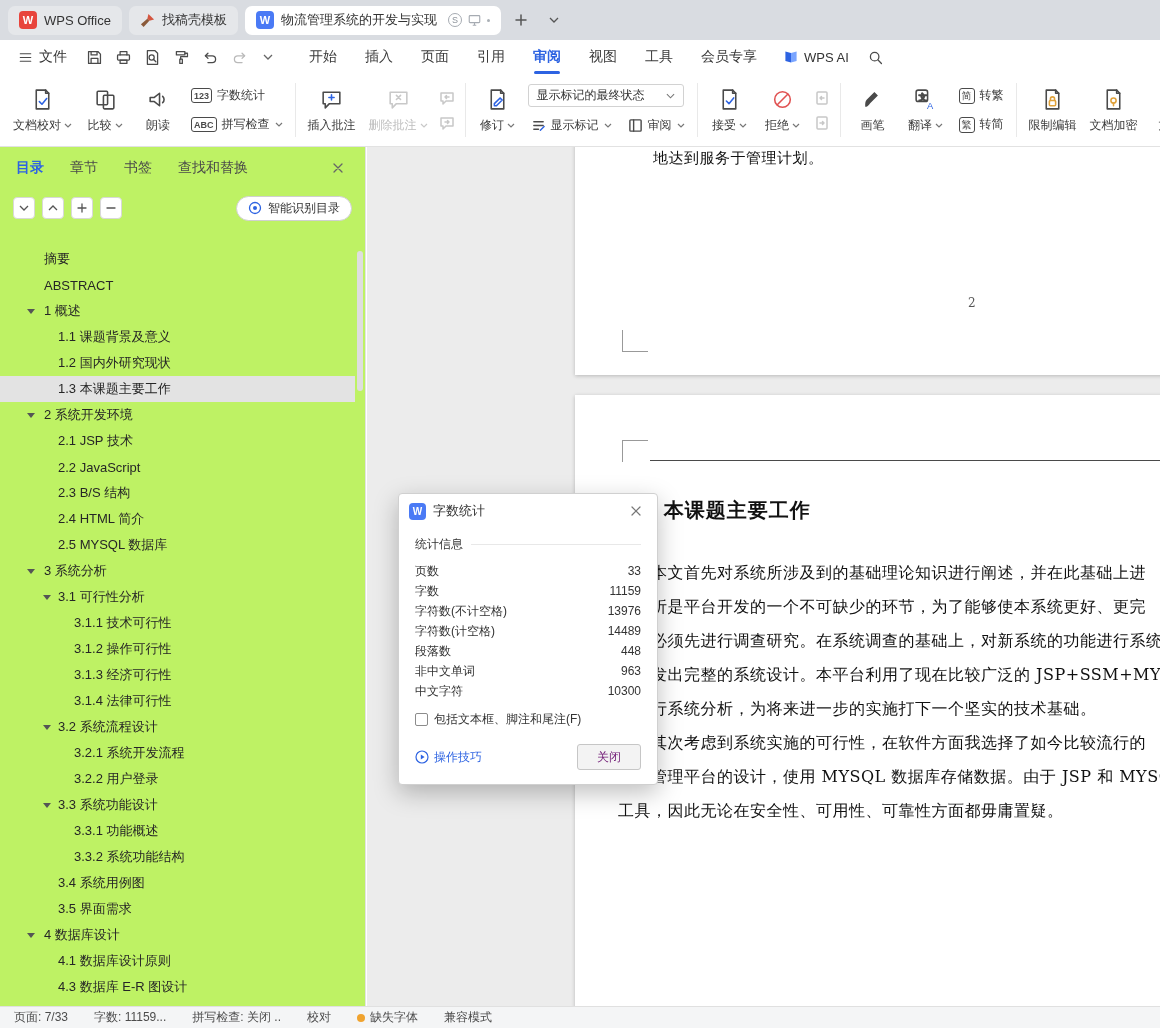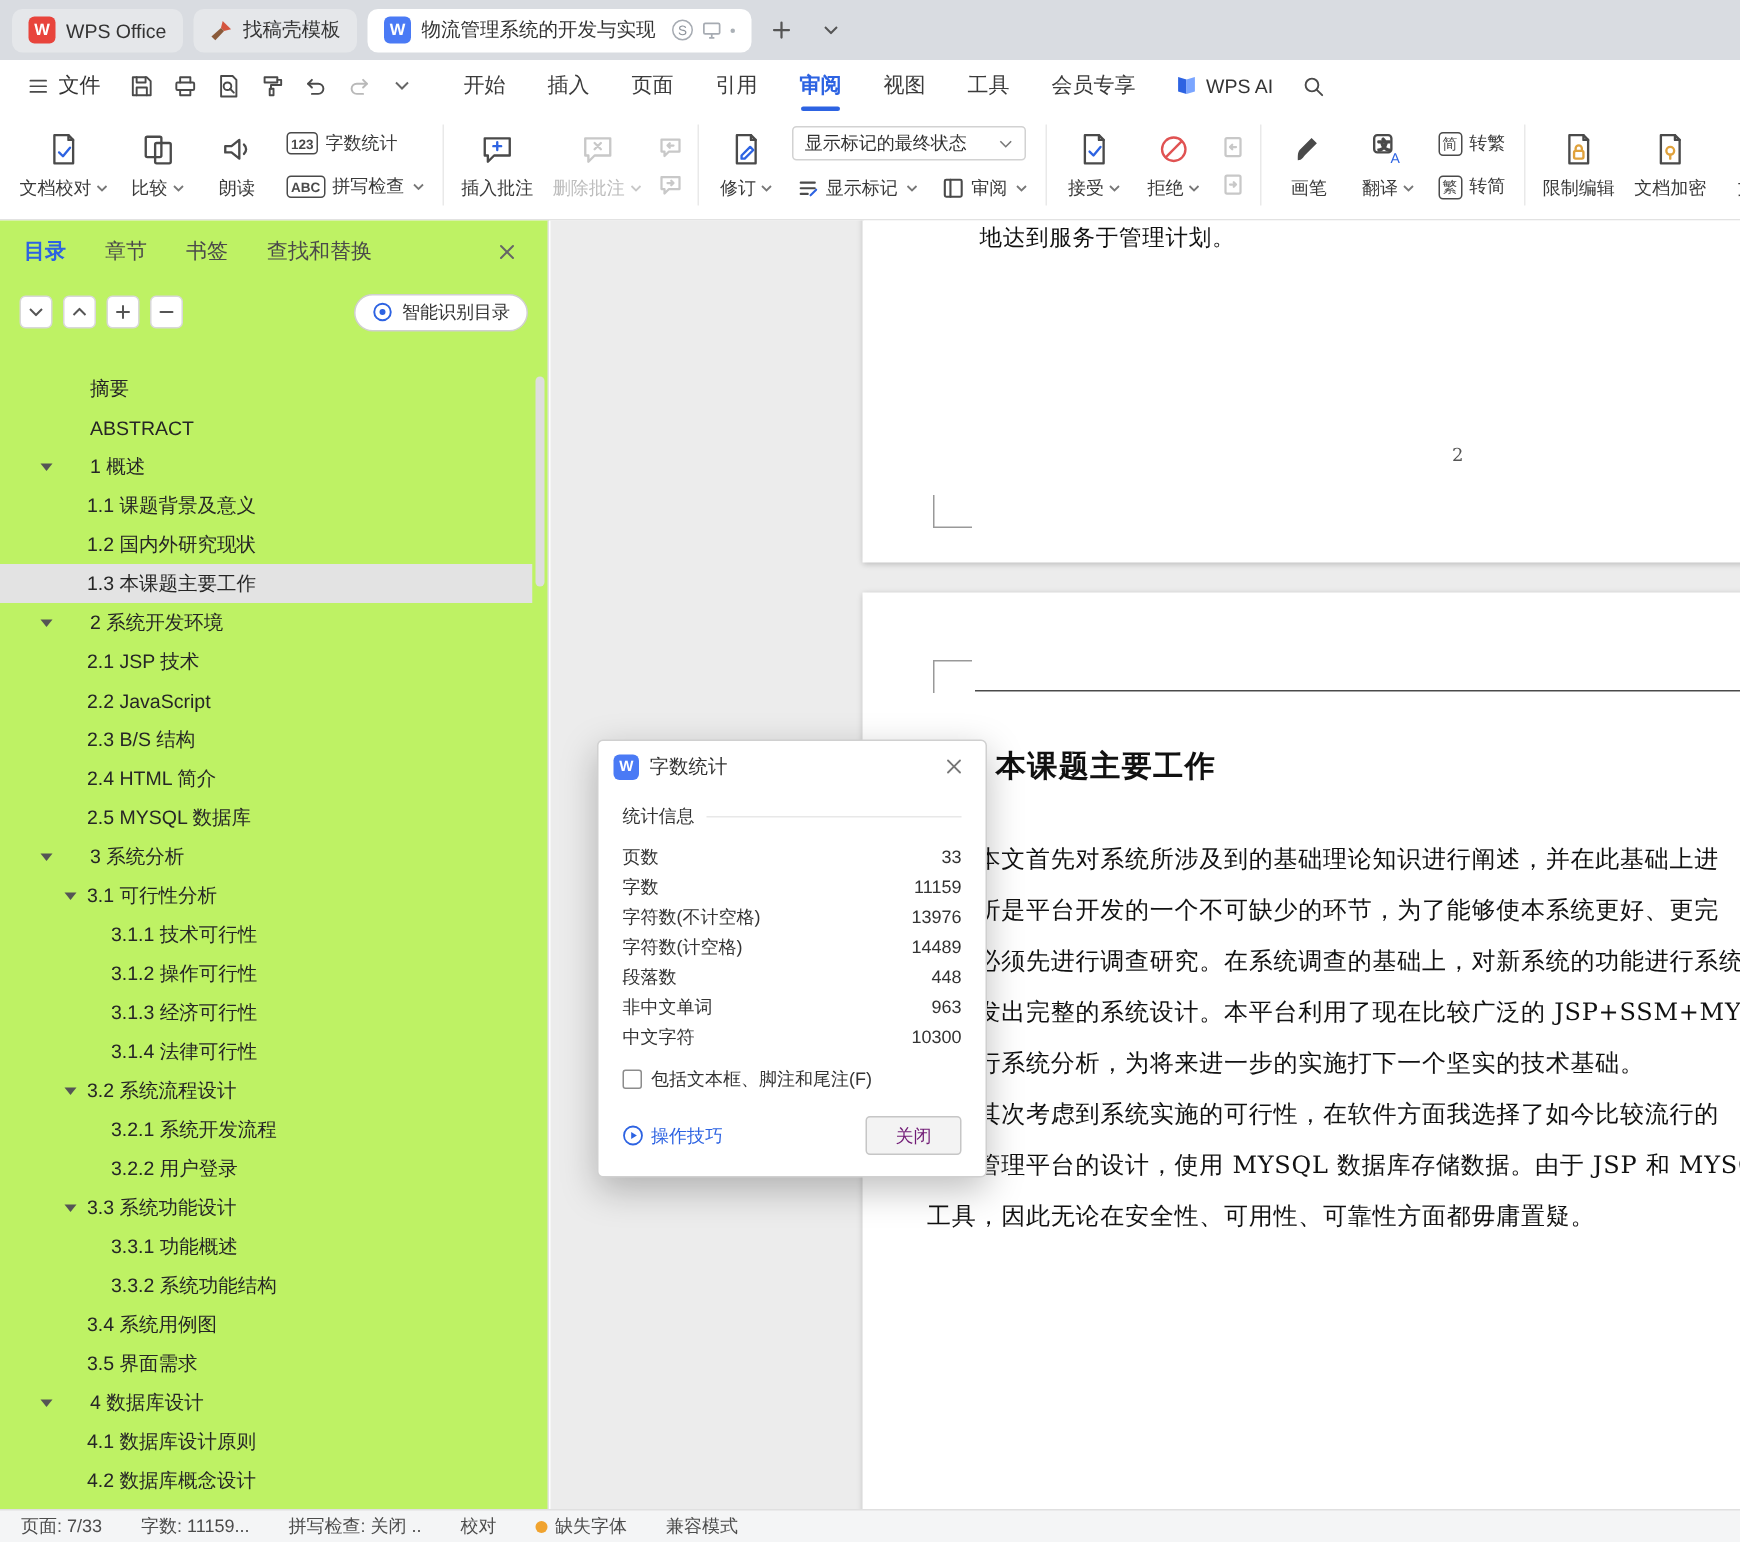--- a/index.html
+++ b/index.html
@@ -63,21 +63,21 @@
              border-right:1px solid #e3e3e3; overflow:hidden; }
   .sb-tabs { height:42px; display:flex; align-items:center; padding:0 16px; gap:26px; font-size:14px; color:#4a4a4a; }
   .sb-tab.active { color:#2d63e2; font-weight:bold; }
   .sb-close { margin-left:auto; width:22px; height:22px; display:flex; align-items:center; justify-content:center; }
   .sb-toolbar { height:38px; display:flex; align-items:center; padding:0 13px; gap:7px; }
   .sb-btn { width:22px; height:22px; border:1px solid #d8d8d8; border-radius:4px; background:#fff;
             display:flex; align-items:center; justify-content:center; }
   .smart-btn { margin-left:auto; height:25px; border:1px solid #d0d0d0; border-radius:13px; background:#fff;
                display:flex; align-items:center; gap:6px; padding:0 11px; font-size:12px; color:#333; }
   .toc { position:absolute; left:0; right:10px; top:99px; bottom:0; overflow:hidden; }
-  .toc-row { height:26px; display:flex; align-items:center; position:relative; padding-left:60px;
+  .toc-row { height:26px; display:flex; align-items:center; position:relative; padding-left:44px;
              font-size:13px; color:#262626; }
   .toc-row.lvl1 { padding-left:58px; }
   .toc-row.lvl2 { padding-left:74px; }
   .toc-row.active { background:#e3e3e3; }
   .arr { display:none; position:absolute; top:11px; left:27px; width:0; height:0;
          border-left:4px solid transparent; border-right:4px solid transparent; border-top:5px solid #555; }
   .toc-row.has-arrow .arr { display:block; }
   .toc-row.lvl1 .arr { left:43px; }
   .sb-scroll { position:absolute; right:2px; top:104px; width:6px; height:140px; background:#dedede; border-radius:3px; }
 
@@ -678,24 +678,20 @@
         <div class="toc-row lvl0 has-arrow">
           <span class="arr"></span>
           <span>4 数据库设计</span>
         </div>
 
         <div class="toc-row lvl1">
 
           <span>4.1 数据库设计原则</span>
         </div>
 
-        <div class="toc-row lvl1">
-
-          <span>4.2 数据库概念设计</span>
-        </div>
 
         <div class="toc-row lvl1">
 
           <span>4.3 数据库 E-R 图设计</span>
         </div>
       </div>
     <div class="sb-scroll"></div>
   </div>
 
   <div class="docarea">

